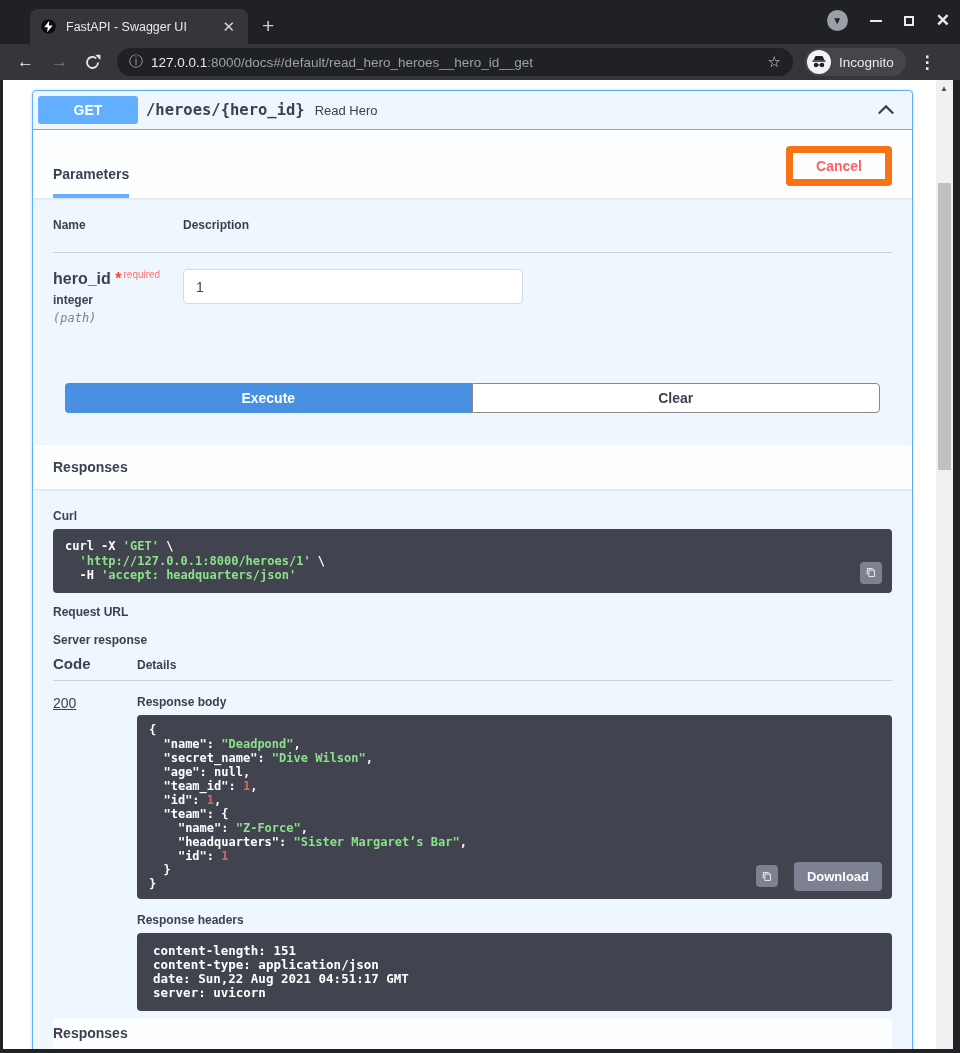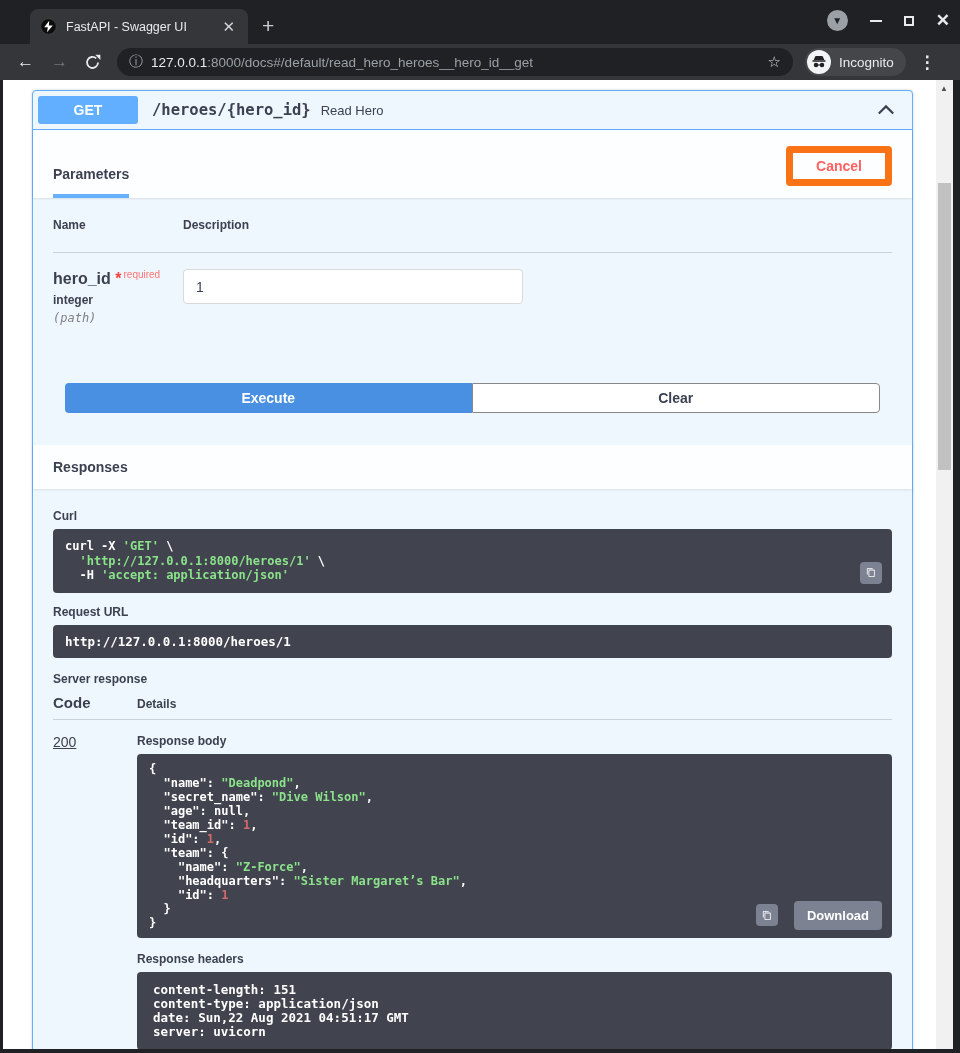--- a/index.html
+++ b/index.html
@@ -45,21 +45,21 @@
   .scrollbar{position:absolute;right:0;top:0;width:17px;height:100%;background:#f1f1f1;}
   .sb-up{position:absolute;top:4px;left:4px;color:#505050;font-size:8px;}
   .sb-thumb{position:absolute;top:103px;left:2px;width:13px;height:287px;background:#c1c1c1;}
 
   .swagger{position:absolute;left:0;top:0;width:933px;height:100%;color:#3b4151;}
   .opblock{margin:10px 23px 0 29px;border:1px solid #61affe;border-radius:4px;
            background:#eff7fe;box-shadow:0 0 3px rgba(0,0,0,.19);}
   .opblock-summary{display:flex;align-items:center;padding:5px;border-bottom:1px solid #61affe;}
   .method{background:#61affe;color:#fff;font-weight:700;font-size:14px;border-radius:3px;
           width:100px;text-align:center;padding:6px 0;}
-  .path{font-family:"DejaVu Sans Mono",monospace;font-weight:700;font-size:15.5px;padding:0 10px 0 14px;}
+  .path{font-family:"DejaVu Sans Mono",monospace;font-weight:700;font-size:15.5px;padding:0 10px 0 8px;}
   .op-desc{font-size:13px;}
   .chev{margin-left:auto;margin-right:12px;display:flex;}
 
   .section-header{display:flex;justify-content:space-between;align-items:flex-end;
                   background:rgba(255,255,255,.85);box-shadow:0 1px 2px rgba(0,0,0,.1);
                   padding:16px 20px 0;}
   .tab-params{font-weight:700;font-size:14px;padding-bottom:12px;border-bottom:4px solid #65b0f9;}
   .btn-cancel{background:transparent;border:7px solid #f97316;color:#ff6060;font-weight:700;
               font-size:14px;border-radius:4px;padding:5px 23px;margin-bottom:12px;
               font-family:"Liberation Sans",sans-serif;}
@@ -210,30 +210,29 @@
             <button class="btn-exec">Execute</button>
             <button class="btn-clear">Clear</button>
           </div>
         </div>
 
         <div class="resp-header">Responses</div>
 
         <div class="resp-area">
           <div class="lbl">Curl</div>
           <div class="codeblock curl-block">
-            <code class="code-lines"><div><span class="c-w">curl -X </span><span class="c-g">'GET'</span><span class="c-w"> \</span></div><div><span class="c-w">  </span><span class="c-g">'http://127.0.0.1:8000/heroes/1'</span><span class="c-w"> \</span></div><div><span class="c-w">  -H </span><span class="c-g">'accept: application/json'</span></div></code>
+            <code class="code-lines"><div><span class="c-w">curl -X </span><span class="c-g">'GET'</span><span class="c-w"> \</span></div><div><span class="c-w">  </span><span class="c-g">'http://127.0.0.1:8000/heroes/1'</span><span class="c-w"> \</span></div><div><span class="c-w">  -H </span><span class="c-g">'accept: headquarters/json'</span></div></code>
             <button class="copy-btn">
               <svg width="13" height="13" viewBox="0 0 24 24">
                   <path fill="#fff" d="M16 1H4a2 2 0 0 0-2 2v14h2V3h12V1zm3 4H8a2 2 0 0 0-2 2v14a2 2 0 0 0 2 2h11a2 2 0 0 0 2-2V7a2 2 0 0 0-2-2zm0 16H8V7h11v14z"></path>
                 </svg>
             </button>
           </div>
 
           <div class="lbl mt12">Request URL</div>
-          <div class="codeblock url-block">http://127.0.0.1:8000/heroes/1</div>
 
           <div class="lbl mt14">Server response</div>
           <div class="resp-thead">
             <span class="th-code">Code</span>
             <span class="th-det">Details</span>
           </div>
           <div class="resp-row">
             <div class="code-col">200</div>
             <div class="det-col">
               <div class="lbl">Response body</div>

